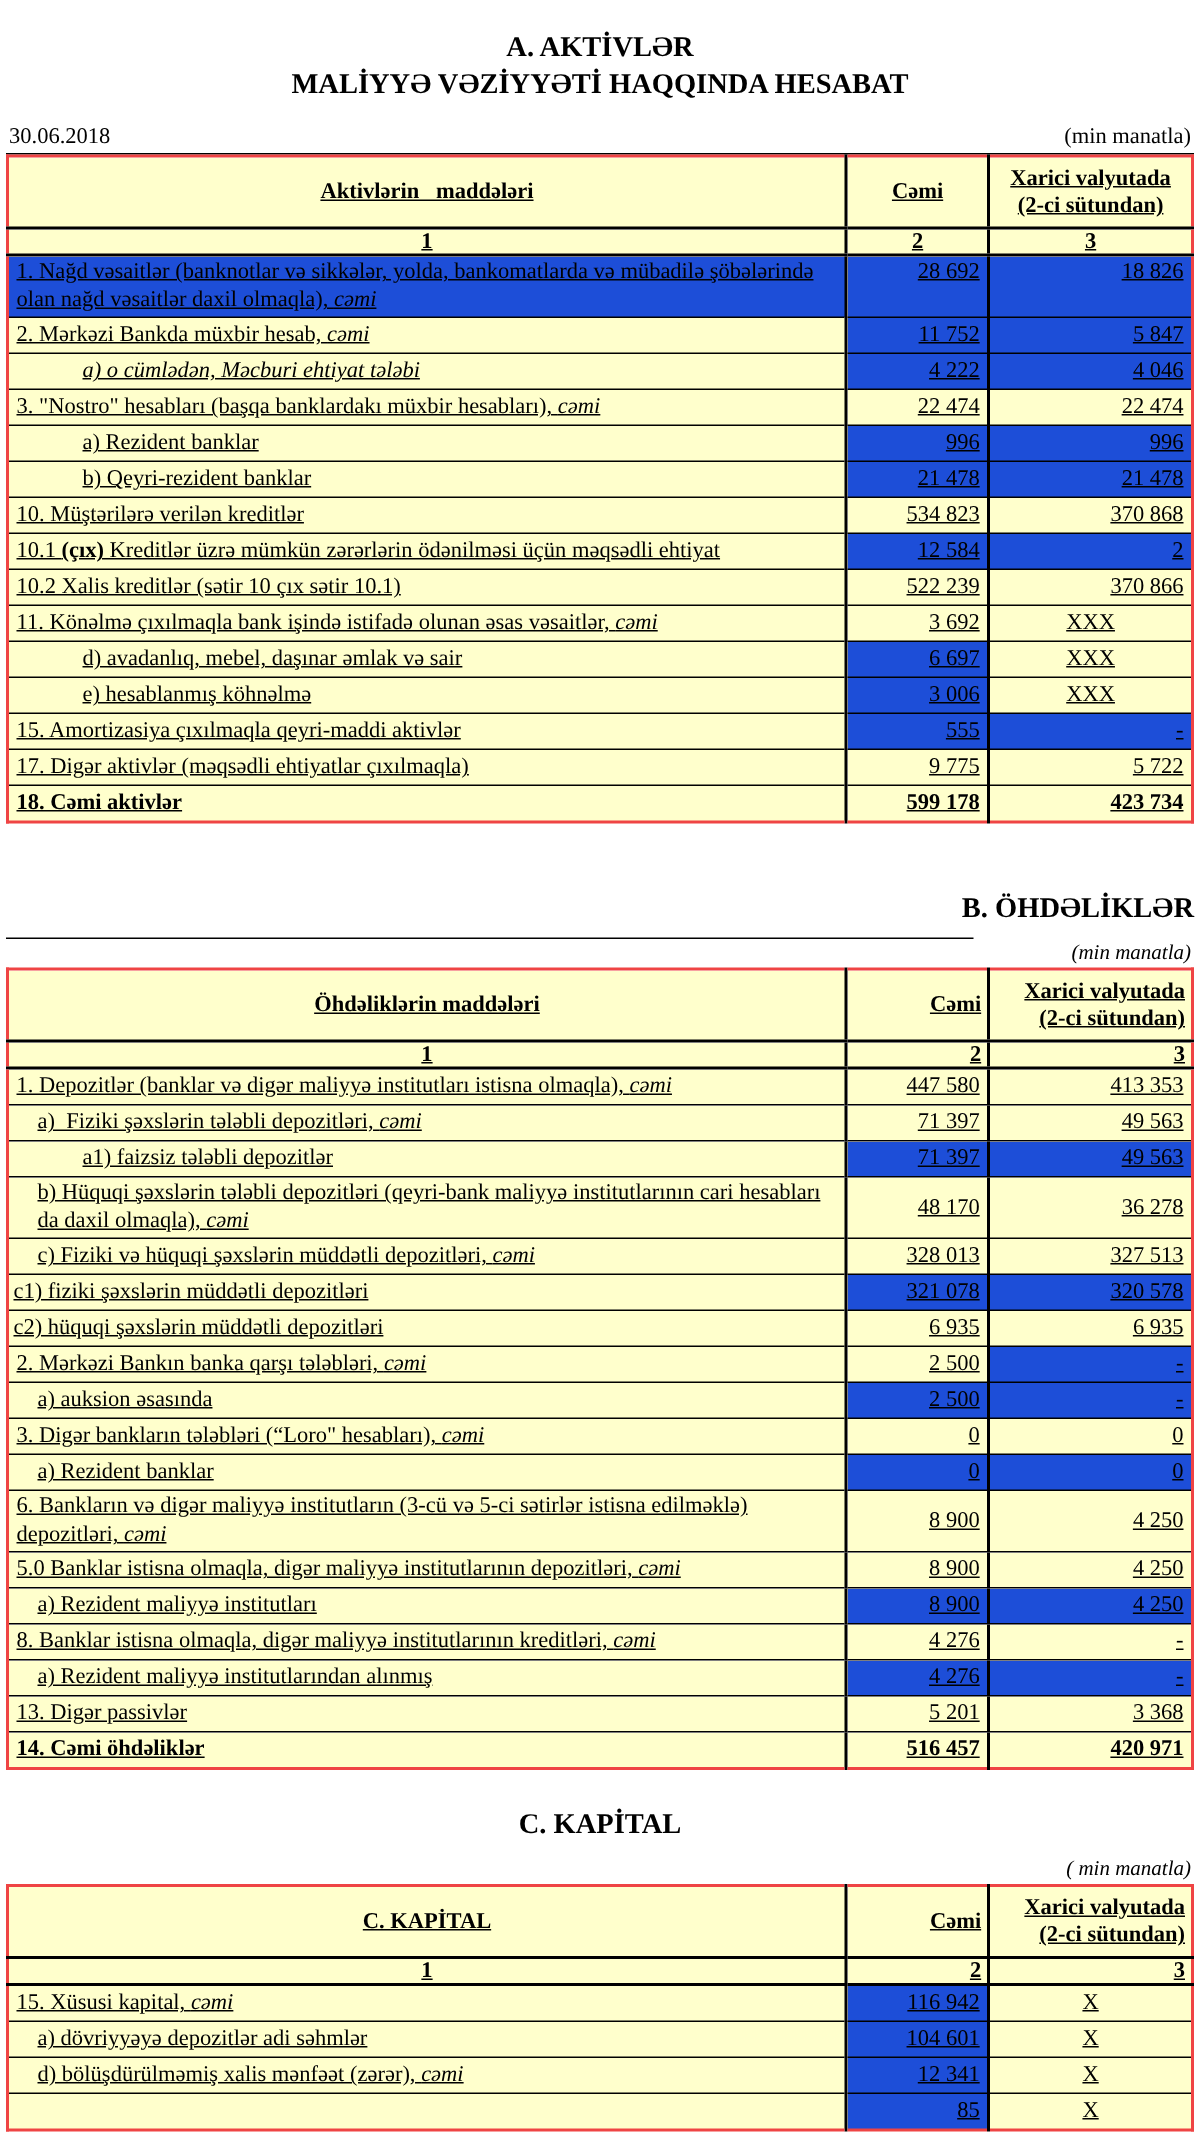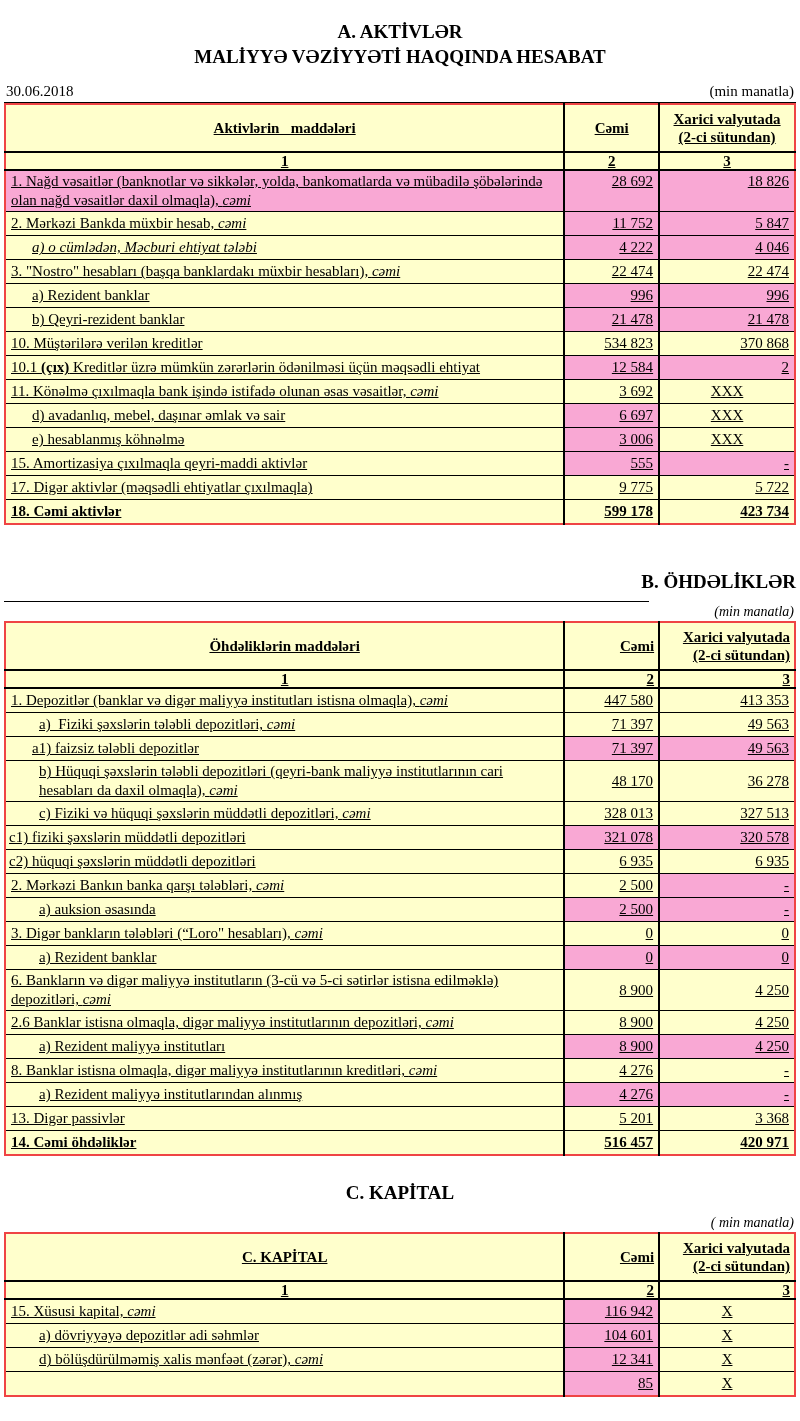--- a/index.html
+++ b/index.html
@@ -17,27 +17,27 @@
   table{width:100%;border-collapse:collapse;table-layout:fixed;border:2px solid #ef4444;font-size:15px;text-decoration:underline;}
   col.c1{width:70.8%;} col.c2{width:12.0%;} col.c3{width:17.2%;}
   th,td{border:1px solid #000;overflow:hidden;}
   th{background:#FFFFCC;font-weight:bold;padding:2px 4px;}
   .hdr1 th{height:42px;border-bottom:2px solid #000;line-height:1.25;}
   .hdr2 th{height:16px;border-bottom:2px solid #000;padding:0 4px;line-height:16px;}
   .thc{text-align:center;} .thr{text-align:right;}
   td.colsep, th.colsep{border-left:2px solid #000;}
   tbody td{height:21px;line-height:19px;vertical-align:middle;padding:1px 3px;}
   tbody td.lbl{padding-right:4px;}
-  .bgy{background:#FFFFCC;} .bgw{background:#f9a8d4;}
+  .bgy{background:#FFFFCC;} .bgw{background:#1d4ed8;}
   .num{text-align:right;padding-right:5px;}
   .ctr{text-align:center;padding-right:3px;margin-left:36px;}
   .it{font-style:italic;} .bd{font-weight:bold;}
   tr.bold td{font-weight:bold;}
   tr.vtop td{vertical-align:top;}
-  .ind0{padding-left:5px;} .ind1{padding-left:33px;} .ind2{padding-left:26px;} .ind3{}
+  .ind0{padding-left:5px;} .ind1{padding-left:19px;} .ind2{padding-left:49px;} .ind3{}
 </style>
 </head>
 <body>
 
 <div class="page">
 
   <div class="doc-title">
     <div>A. AKTİVLƏR</div>
     <div>MALİYYƏ VƏZİYYƏTİ HAQQINDA HESABAT</div>
   </div>
@@ -102,20 +102,25 @@
           <td class="lbl ind0 bgy"><span>10. Müştərilərə verilən kreditlər</span></td>
           <td class="num colsep bgy">534 823</td>
           <td class="num colsep bgy">370 868</td>
         </tr>
         <tr>
           <td class="lbl ind0 bgy"><span>10.1 </span><span class="bd">(çıx)</span><span> Kreditlər üzrə mümkün zərərlərin ödənilməsi üçün məqsədli ehtiyat</span></td>
           <td class="num colsep bgw">12 584</td>
           <td class="num colsep bgw">2</td>
         </tr>
         <tr>
+          <td class="lbl ind0 bgy"><span>10.2 Xalis kreditlər (sətir 10 çıx sətir 10.1)</span></td>
+          <td class="num colsep bgy">522 239</td>
+          <td class="num colsep bgy">370 866</td>
+        </tr>
+        <tr>
           <td class="lbl ind0 bgy"><span>11. Könəlmə çıxılmaqla bank işində istifadə olunan əsas vəsaitlər, </span><span class="it">cəmi</span></td>
           <td class="num colsep bgy">3 692</td>
           <td class="ctr colsep bgy">XXX</td>
         </tr>
         <tr>
           <td class="lbl ind2 bgy"><span>d) avadanlıq, mebel, daşınar əmlak və sair</span></td>
           <td class="num colsep bgw">6 697</td>
           <td class="ctr colsep bgy">XXX</td>
         </tr>
         <tr>
@@ -221,21 +226,21 @@
           <td class="lbl ind1 bgy"><span>a) Rezident banklar</span></td>
           <td class="num colsep bgw">0</td>
           <td class="num colsep bgw">0</td>
         </tr>
         <tr>
           <td class="lbl ind0 bgy"><span>6. Bankların və digər maliyyə institutların (3-cü və 5-ci sətirlər istisna edilməklə) depozitləri, </span><span class="it">cəmi</span></td>
           <td class="num colsep bgy">8 900</td>
           <td class="num colsep bgy">4 250</td>
         </tr>
         <tr>
-          <td class="lbl ind0 bgy"><span>2.6 Banklar istisna olmaqla, digər maliyyə institutlarının depozitləri, </span><span class="it">cəmi</span></td>
+          <td class="lbl ind0 bgy"><span>5.0 Banklar istisna olmaqla, digər maliyyə institutlarının depozitləri, </span><span class="it">cəmi</span></td>
           <td class="num colsep bgy">8 900</td>
           <td class="num colsep bgy">4 250</td>
         </tr>
         <tr>
           <td class="lbl ind1 bgy"><span>a) Rezident maliyyə institutları</span></td>
           <td class="num colsep bgw">8 900</td>
           <td class="num colsep bgw">4 250</td>
         </tr>
         <tr>
           <td class="lbl ind0 bgy"><span>8. Banklar istisna olmaqla, digər maliyyə institutlarının kreditləri, </span><span class="it">cəmi</span></td>

